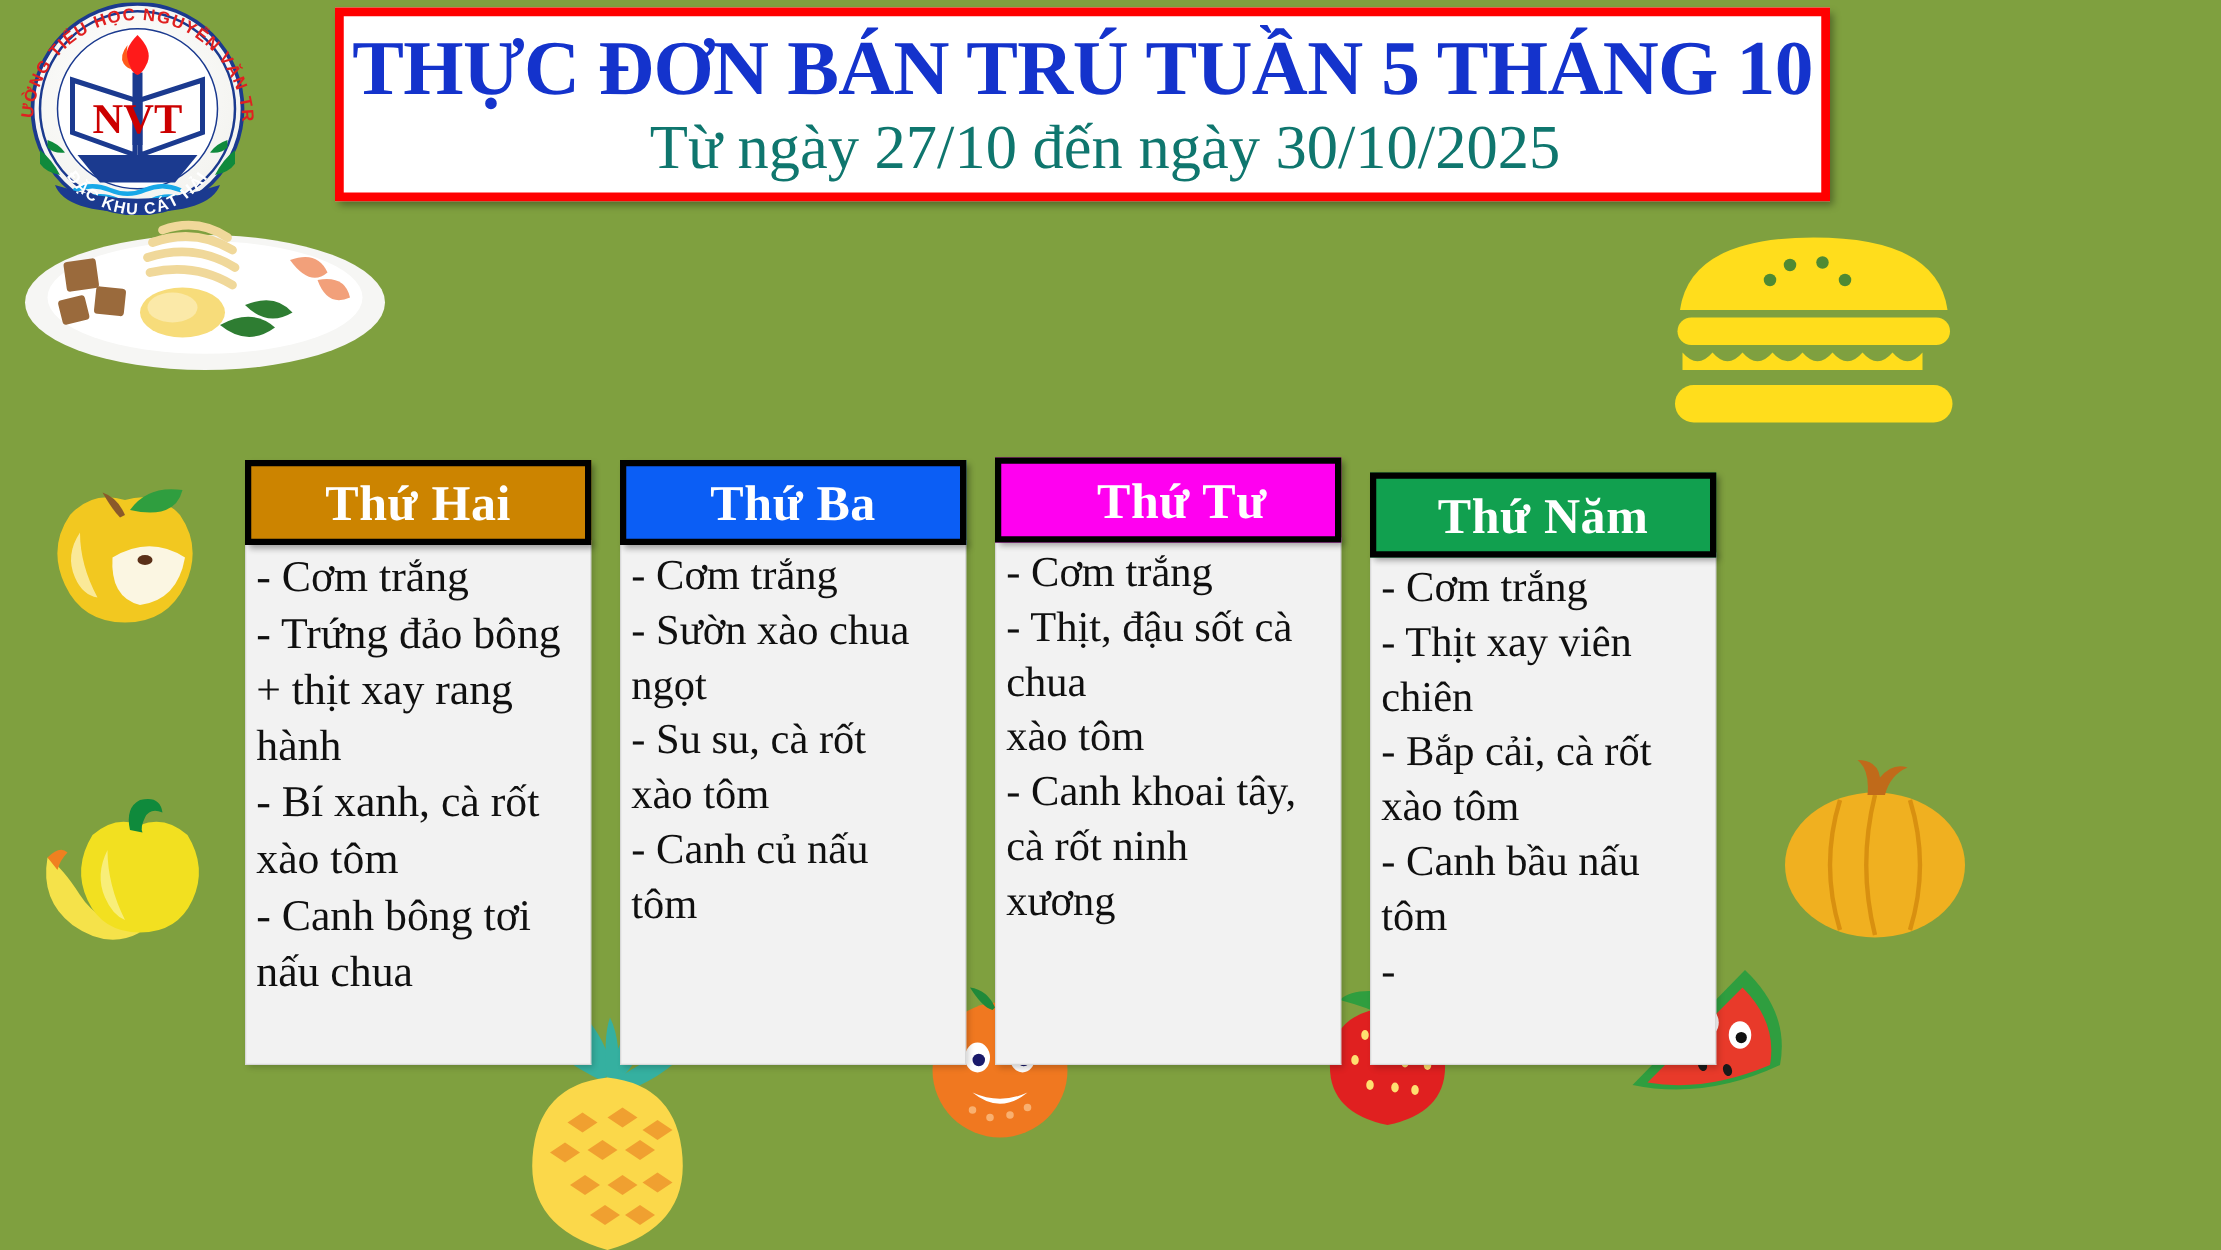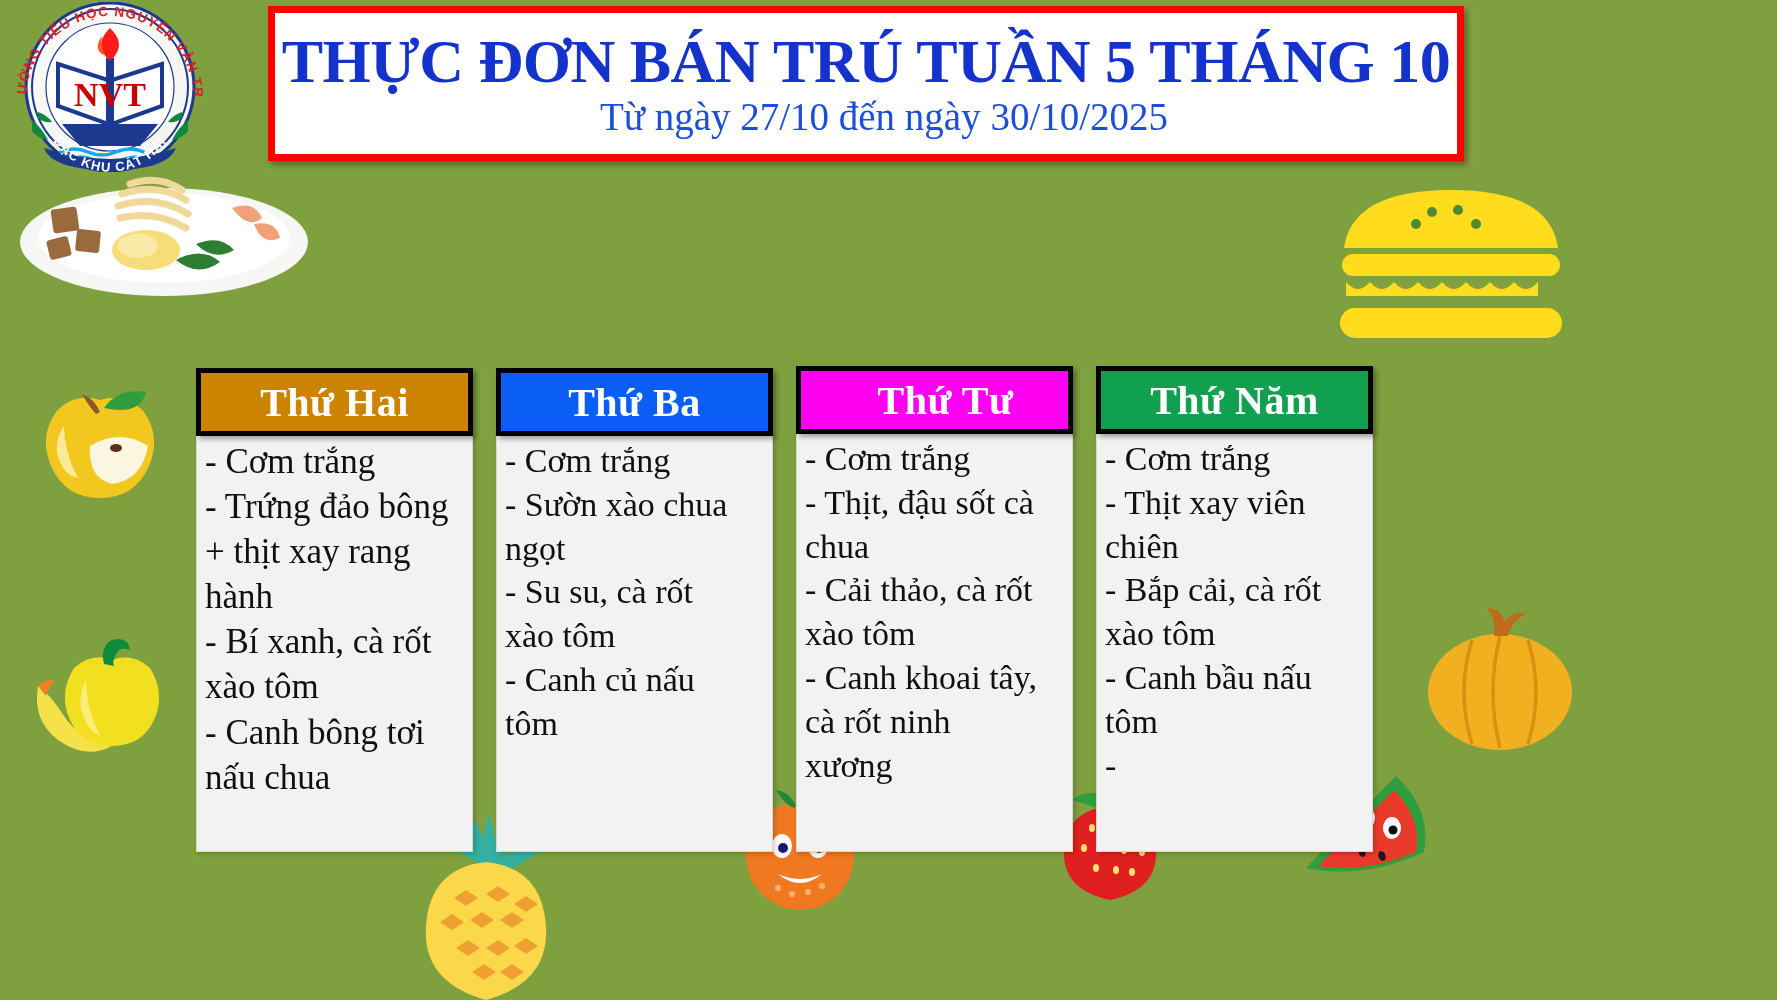--- a/index.html
+++ b/index.html
@@ -79,23 +79,23 @@
     font-size: 62px;
     line-height: 1.02;
     color: #1433cc;
     letter-spacing: -0.5px;
     white-space: nowrap;
     transform: scaleX(1.0);
   }
 
   #title-sub {
     font-family: "Liberation Serif", "DejaVu Serif", serif;
-    font-size: 39px;
+    font-size: 50px;
     line-height: 1.1;
-    color: #1d4ed8;
+    color: #0f766e;
     margin-top: 2px;
     white-space: nowrap;
     margin-left: 36px;
   }
 
   
   #menu-grid {
     position: absolute;
     left: 196px;
     top: 362px;
@@ -148,21 +148,21 @@
     word-break: normal;
   }
 
   
   .col-0 .day-head { margin-top: 6px; }
   .col-0 .day-body { margin-top: -4px; height: 418px; }
   .col-1 .day-head { margin-top: 6px; }
   .col-1 .day-body { margin-top: -4px; height: 418px; }
   .col-2 .day-head { margin-top: 4px; padding-left: 22px; }
   .col-2 .day-body { margin-top: -4px; height: 420px; }
-  .col-3 .day-head { margin-top: 4px; }
+  .col-3 .day-head { margin-top: 16px; }
   .col-3 .day-body { margin-top: -4px; height: 424px; }
 
   .col-0 .dish { font-size: 35px; }
   .col-1 .dish { font-size: 34px; }
   .col-2 .dish { font-size: 34px; }
   .col-3 .dish { font-size: 34px; }
 </style>
 </head>
 <body style="background: rgb(127, 160, 63);">
 
@@ -429,21 +429,20 @@
     </div>
 
     <div class="day-col col-2">
       <div class="day-head" style="background:#ff00f0;">
         <span>Thứ Tư</span>
       </div>
       <div class="day-body">
         <div class="dish">- Cơm trắng</div>
         <div class="dish">- Thịt, đậu sốt cà</div>
         <div class="dish">chua</div>
-        <div class="dish">- Cải thảo, cà rốt</div>
         <div class="dish">xào tôm</div>
         <div class="dish">- Canh khoai tây,</div>
         <div class="dish">cà rốt ninh</div>
         <div class="dish">xương</div>
       </div>
     </div>
 
     <div class="day-col col-3">
       <div class="day-head" style="background:#11a04f;">
         <span>Thứ Năm</span>

